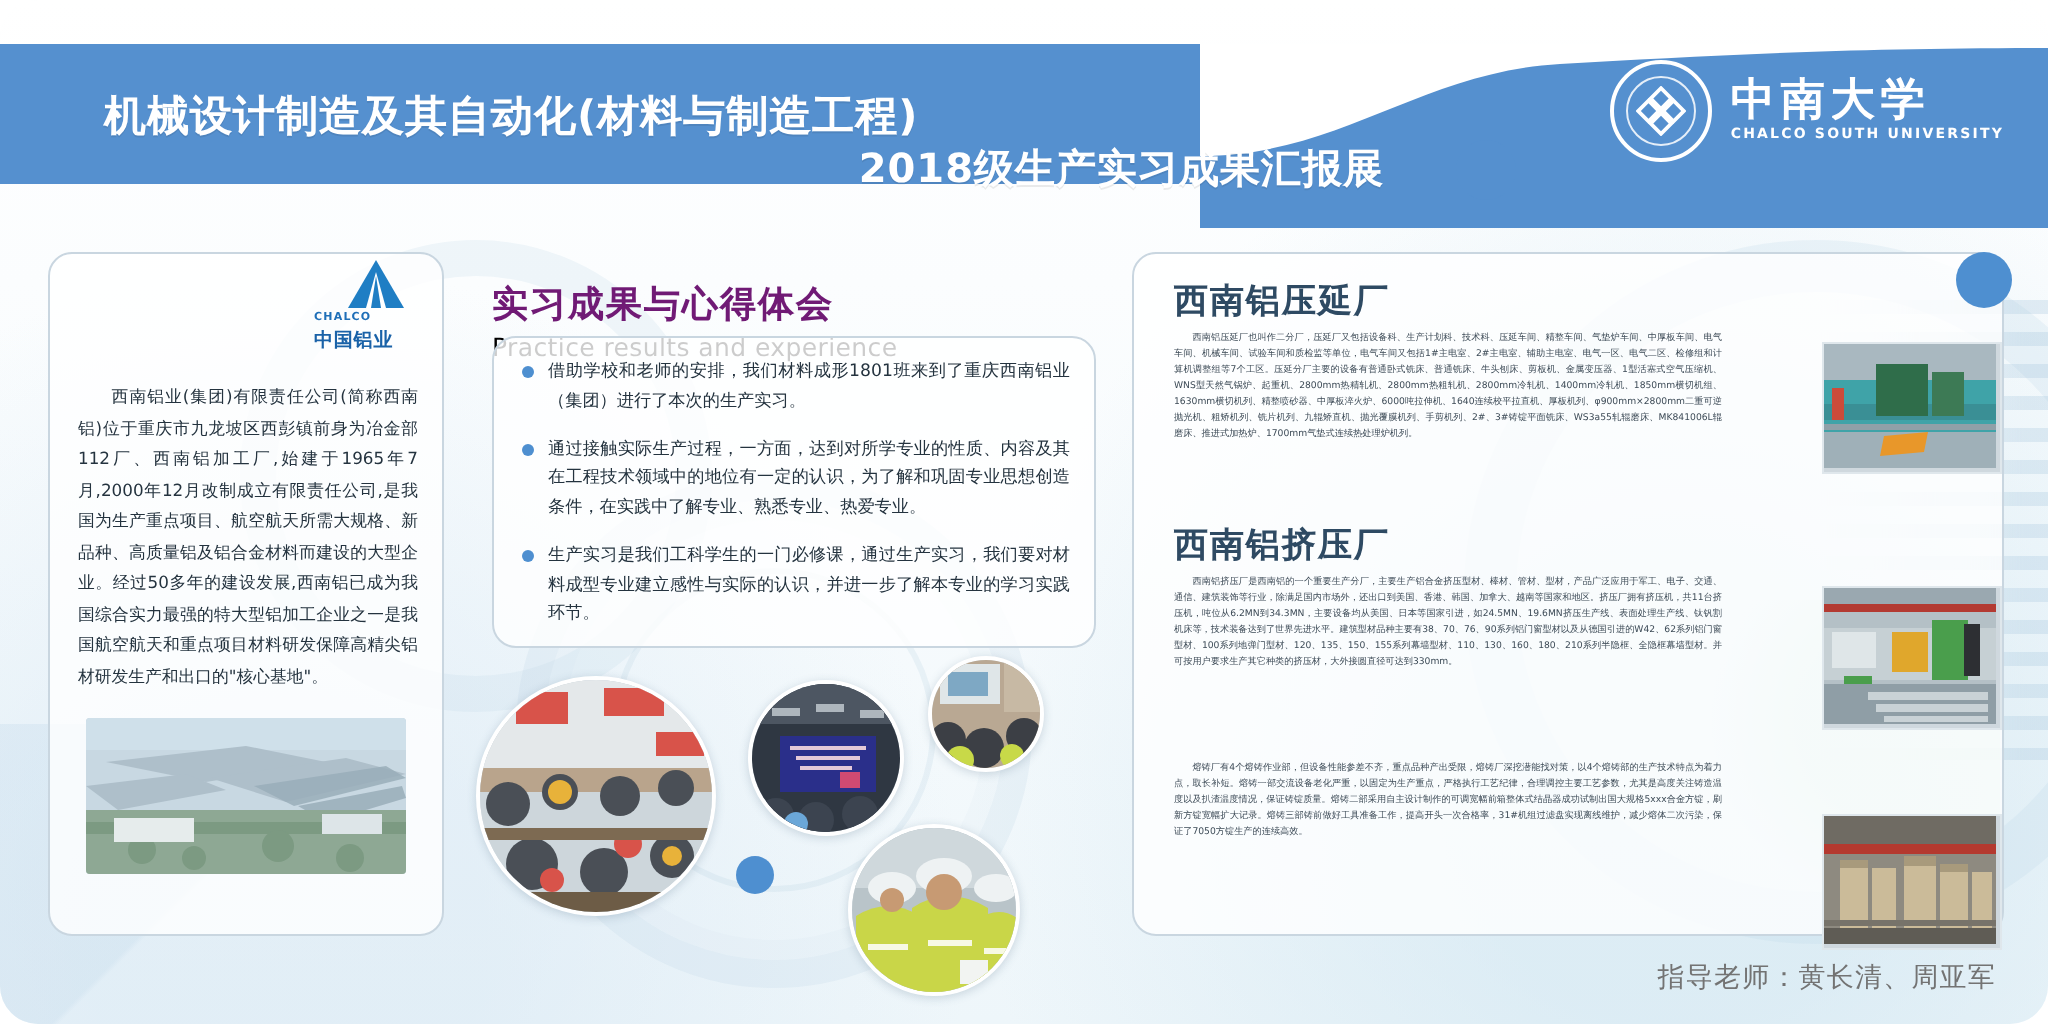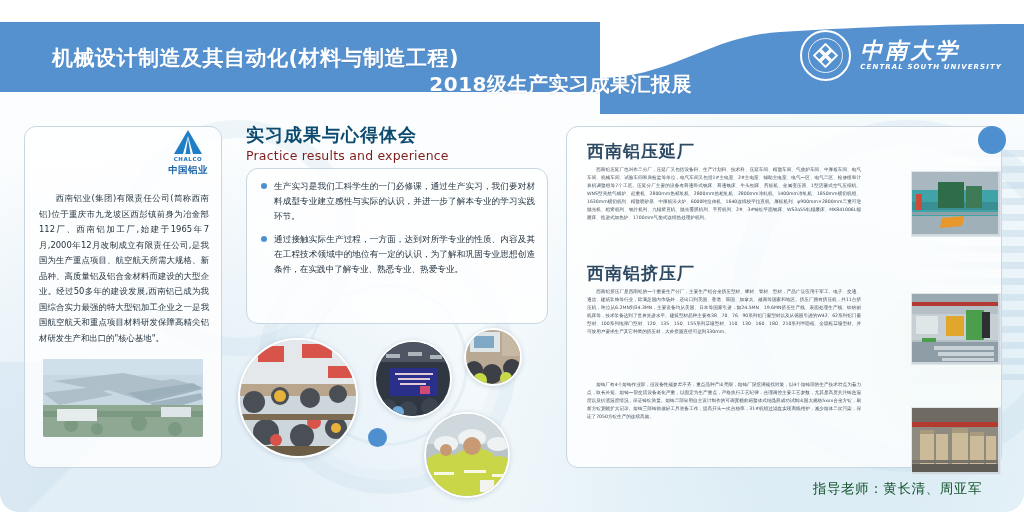--- a/index.html
+++ b/index.html
@@ -75,53 +75,53 @@
   .uni-seal{
     width:47px;height:47px;border-radius:50%;
     border:2px solid #ffffff;position:relative;flex:none;
     background:#5590cf;
   }
   .uni-seal:before{
     content:"";position:absolute;left:6px;top:6px;right:6px;bottom:6px;border-radius:50%;
     border:1px solid rgba(255,255,255,.85);
   }
   .uni-seal svg{position:absolute;left:11px;top:11px;}
-  .uni-names{display:flex;flex-direction:column;justify-content:center;font-style:italic;}
+  .uni-names{display:flex;flex-direction:column;justify-content:center;}
   .uni-cn{color:#fff;font-size:22px;font-weight:700;letter-spacing:3px;line-height:1.1;font-family:"DejaVu Serif","Liberation Serif",serif;}
   .uni-en{color:#fff;font-size:7px;letter-spacing:1.1px;line-height:1.5;font-weight:600;}
 
   
   .card{
     position:absolute;background:rgba(255,255,255,.80);
     border:1px solid #c9d6e0;border-radius:12px;
   }
 
   
   .col-left{position:absolute;left:24px;top:126px;width:196px;height:340px;}
   .profile-head{position:absolute;left:14px;top:10px;width:178px;}
   .ph-cn{font-size:18px;font-weight:700;color:#2d4f73;letter-spacing:1px;line-height:1.2;}
   .ph-en{font-size:12.5px;color:#2b3a4a;letter-spacing:.3px;margin-top:1px;}
-  .chalco{position:absolute;right:2px;top:2px;width:62px;text-align:center;}
+  .chalco{position:absolute;right:2px;top:2px;width:62px;text-align:left;}
   .chalco-mark{width:30px;height:26px;margin:0 auto;}
   .chalco-en{font-size:5.5px;color:#1f6fb8;font-weight:700;letter-spacing:.6px;margin-top:1px;}
   .chalco-cn{font-size:9.5px;color:#1a62a8;font-weight:700;letter-spacing:.4px;margin-top:2px;}
   .profile-body{
     position:absolute;left:14px;top:64px;width:170px;
     font-size:8.4px;line-height:1.85;color:#24333f;text-align:justify;text-indent:2em;
   }
   .factory-photo{
     position:absolute;left:18px;top:232px;width:160px;height:78px;border-radius:2px;overflow:hidden;
     background:linear-gradient(180deg,#cfdce6 0%,#b9cbd8 42%,#9fb8a6 100%);
   }
   .factory-photo svg{display:block;}
 
   
   .col-mid{position:absolute;left:246px;top:124px;width:300px;}
-  .mid-head-cn{font-size:18px;font-weight:700;color:#0c4a6e;letter-spacing:1px;line-height:1.2;}
-  .mid-head-en{font-size:12.5px;color:#7f1d1d;letter-spacing:.2px;margin-top:2px;}
+  .mid-head-cn{font-size:18px;font-weight:700;color:#701a75;letter-spacing:1px;line-height:1.2;margin-top:18px;}
+  .mid-head-en{font-size:12.5px;color:#000000;letter-spacing:.2px;margin-top:2px;}
   .mid-card{position:absolute;left:246px;top:168px;width:300px;height:154px;}
   .bullets{position:absolute;left:14px;top:10px;right:12px;}
   .bullet{display:flex;gap:7px;margin-bottom:9px;}
   .bdot{width:6px;height:6px;border-radius:50%;background:#4e8fd0;flex:none;margin-top:4px;}
   .btext{font-size:8.6px;line-height:1.72;color:#24333f;text-align:justify;}
 
   
   .pcircle{position:absolute;border-radius:50%;overflow:hidden;border:2px solid #fff;
     box-shadow:0 1px 5px rgba(60,90,120,.22);background:#d6dfe6;}
   .pcircle svg{display:block;}
@@ -139,21 +139,21 @@
   .rsec-body{
     width:274px;margin-top:4px;
     font-size:4.6px;line-height:1.72;color:#3d4b57;text-align:justify;text-indent:2em;
   }
   .rphoto{position:absolute;right:0;width:88px;border:1px solid #dfe7ec;overflow:hidden;background:#cfd8de;}
   .rphoto svg{display:block;}
   .right-dot{position:absolute;left:978px;top:126px;width:28px;height:28px;border-radius:50%;background:#4e8fd0;}
 
   
   .teachers{
-    position:absolute;right:42px;bottom:14px;font-size:13.5px;color:#14532d;letter-spacing:.6px;
+    position:absolute;right:26px;bottom:14px;font-size:13.5px;color:#737373;letter-spacing:.6px;
   }
 </style>
 </head>
 <body>
 
 <div class="poster">
 
   <div class="bg-layer">
     <div class="bg-tint"></div>
     <div class="wm-arc2"></div>
@@ -184,21 +184,21 @@
           <g fill="none" stroke="#ffffff" stroke-width="1.8">
             <rect x="8.5" y="2.5" width="7" height="7" transform="rotate(45 12 6)"></rect>
             <rect x="8.5" y="14.5" width="7" height="7" transform="rotate(45 12 18)"></rect>
             <rect x="2.5" y="8.5" width="7" height="7" transform="rotate(45 6 12)"></rect>
             <rect x="14.5" y="8.5" width="7" height="7" transform="rotate(45 18 12)"></rect>
           </g>
         </svg>
       </div>
       <div class="uni-names">
         <div class="uni-cn">中南大学</div>
-        <div class="uni-en">CENTRAL SOUTH UNIVERSITY</div>
+        <div class="uni-en">CHALCO SOUTH UNIVERSITY</div>
       </div>
     </div>
   </div>
   <div class="header-dot"></div>
 
   <div class="card col-left">
 
 
     <div class="chalco">
       <div class="chalco-mark">
@@ -243,25 +243,29 @@
 
   <div class="col-mid">
     <div class="mid-head-cn">实习成果与心得体会</div>
     <div class="mid-head-en">Practice results and experience</div>
   </div>
 
   <div class="card mid-card">
     <div class="bullets">
       <div class="bullet">
         <span class="bdot"></span>
-        <span class="btext">生产实习是我们工科学生的一门必修课，通过生产实习，我们要对材料成型专业建立感性与实际的认识，并进一步了解本专业的学习实践环节。</span>
+        <span class="btext">借助学校和老师的安排，我们材料成形1801班来到了重庆西南铝业（集团）进行了本次的生产实习。</span>
       </div>
       <div class="bullet">
         <span class="bdot"></span>
         <span class="btext">通过接触实际生产过程，一方面，达到对所学专业的性质、内容及其在工程技术领域中的地位有一定的认识，为了解和巩固专业思想创造条件，在实践中了解专业、熟悉专业、热爱专业。</span>
+      </div>
+      <div class="bullet">
+        <span class="bdot"></span>
+        <span class="btext">生产实习是我们工科学生的一门必修课，通过生产实习，我们要对材料成型专业建立感性与实际的认识，并进一步了解本专业的学习实践环节。</span>
       </div>
     </div>
   </div>
 
   <div class="pcircle p1">
     <svg width="116" height="116" viewBox="0 0 116 116" xmlns="http://www.w3.org/2000/svg">
       <rect width="116" height="116" fill="#cdd6db"></rect>
       <rect y="0" width="116" height="46" fill="#e4e8ea"></rect>
       <g fill="#d8534a">
           <rect x="18" y="6" width="26" height="16"></rect>

